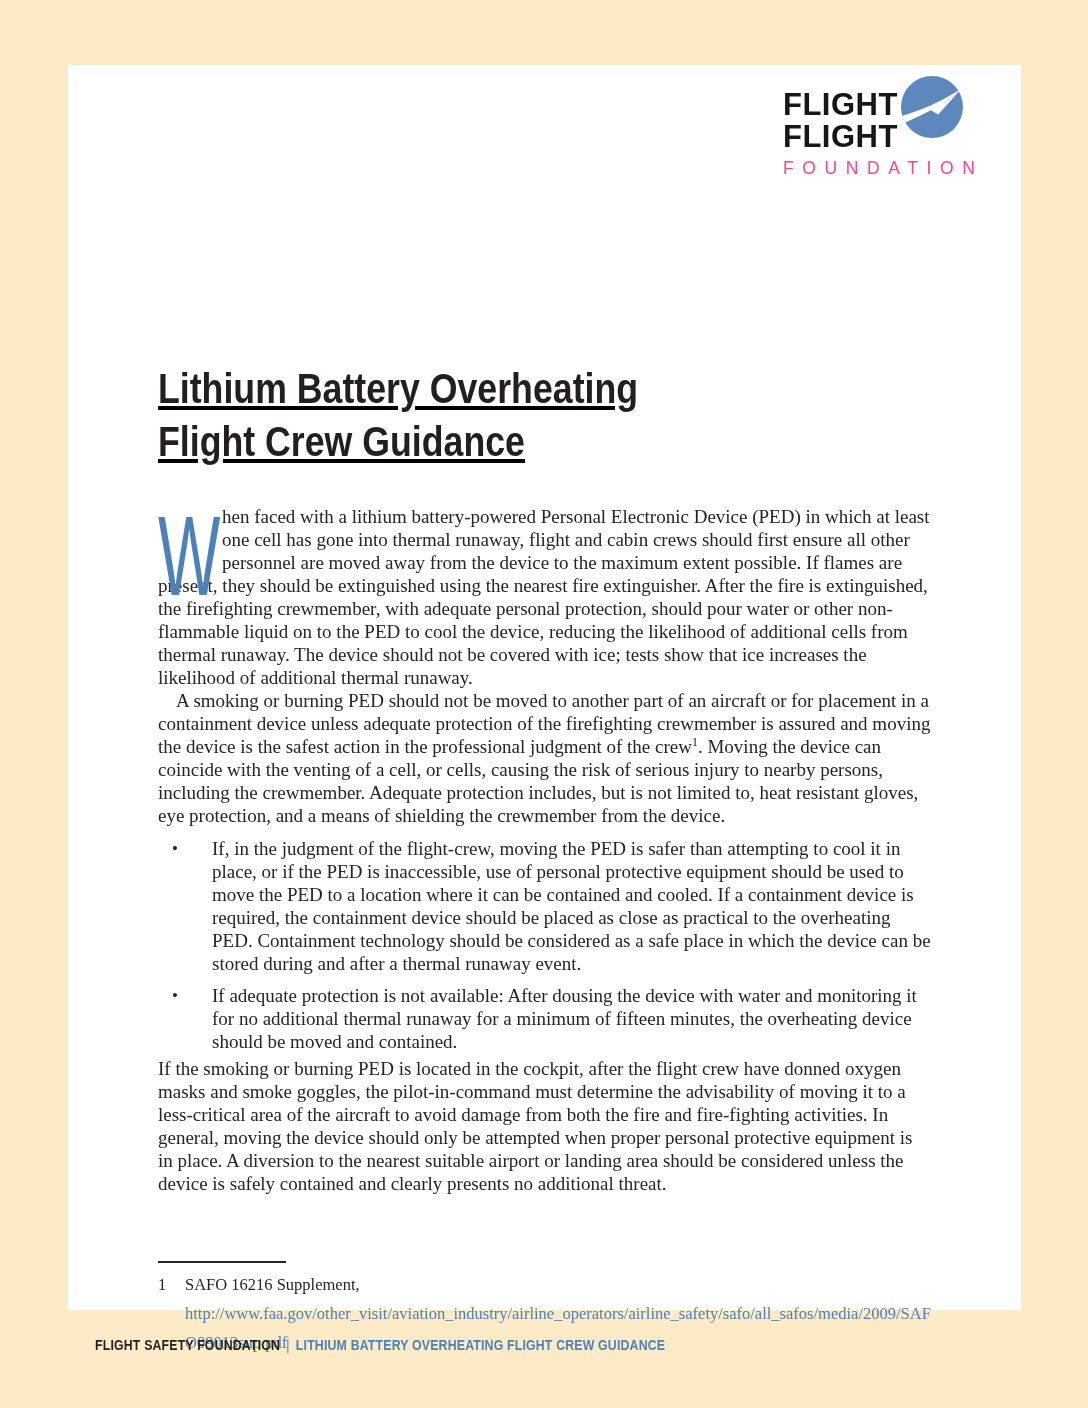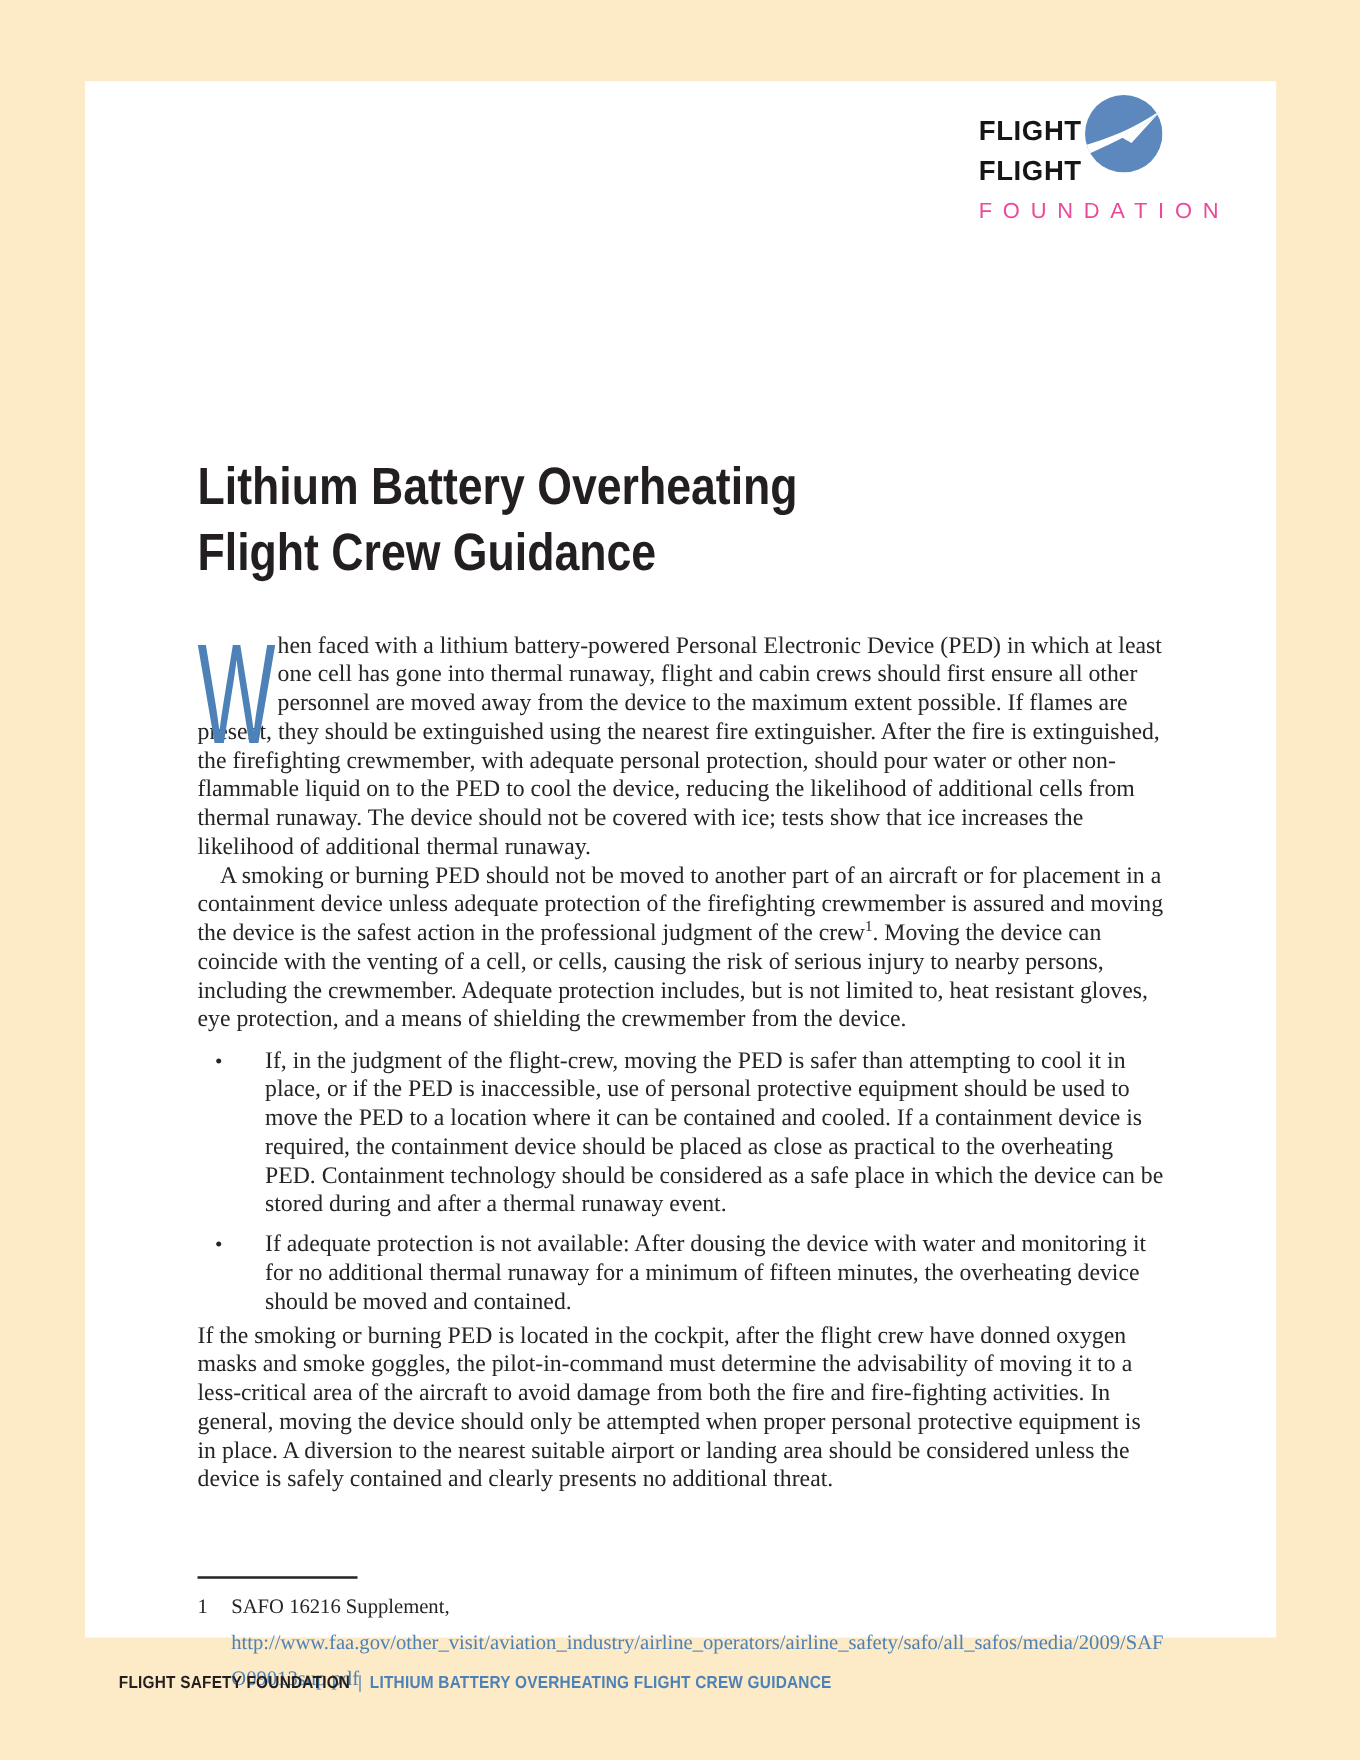--- a/index.html
+++ b/index.html
@@ -19,37 +19,37 @@
     background:#ffffff;
     padding:0 90px;
   }
 
   
   .logo { position:absolute; top:24px; right:38px; width:200px; }
   .logo-top { display:flex; align-items:flex-start; }
   .logo-words {
     font-family:"Liberation Sans", sans-serif;
     font-weight:bold;
-    font-size:22px; line-height:32px;
+    font-size:31px; line-height:32px;
     letter-spacing:0.5px;
     color:#161616;
   }
   .logo-circle { width:62px; height:62px; margin-left:3px; margin-top:-13px; flex:none; }
   .logo-foundation {
     font-family:"Liberation Sans", sans-serif;
     font-weight:normal;
     font-size:17.5px;
     letter-spacing:8.6px;
     color:#ec4899;
     margin-top:5px;
     white-space:nowrap;
   }
 
   
-  .title-block { padding-top:297px; }
+  .title-block { padding-top:297px;text-decoration:underline; }
   .title-line {
     font-family:"Liberation Sans", sans-serif;
     font-weight:bold;
     font-size:42px;
     line-height:53px;
     color:#231f20;
     transform:scaleX(0.85);
     transform-origin:left center;
     white-space:nowrap;
   }

